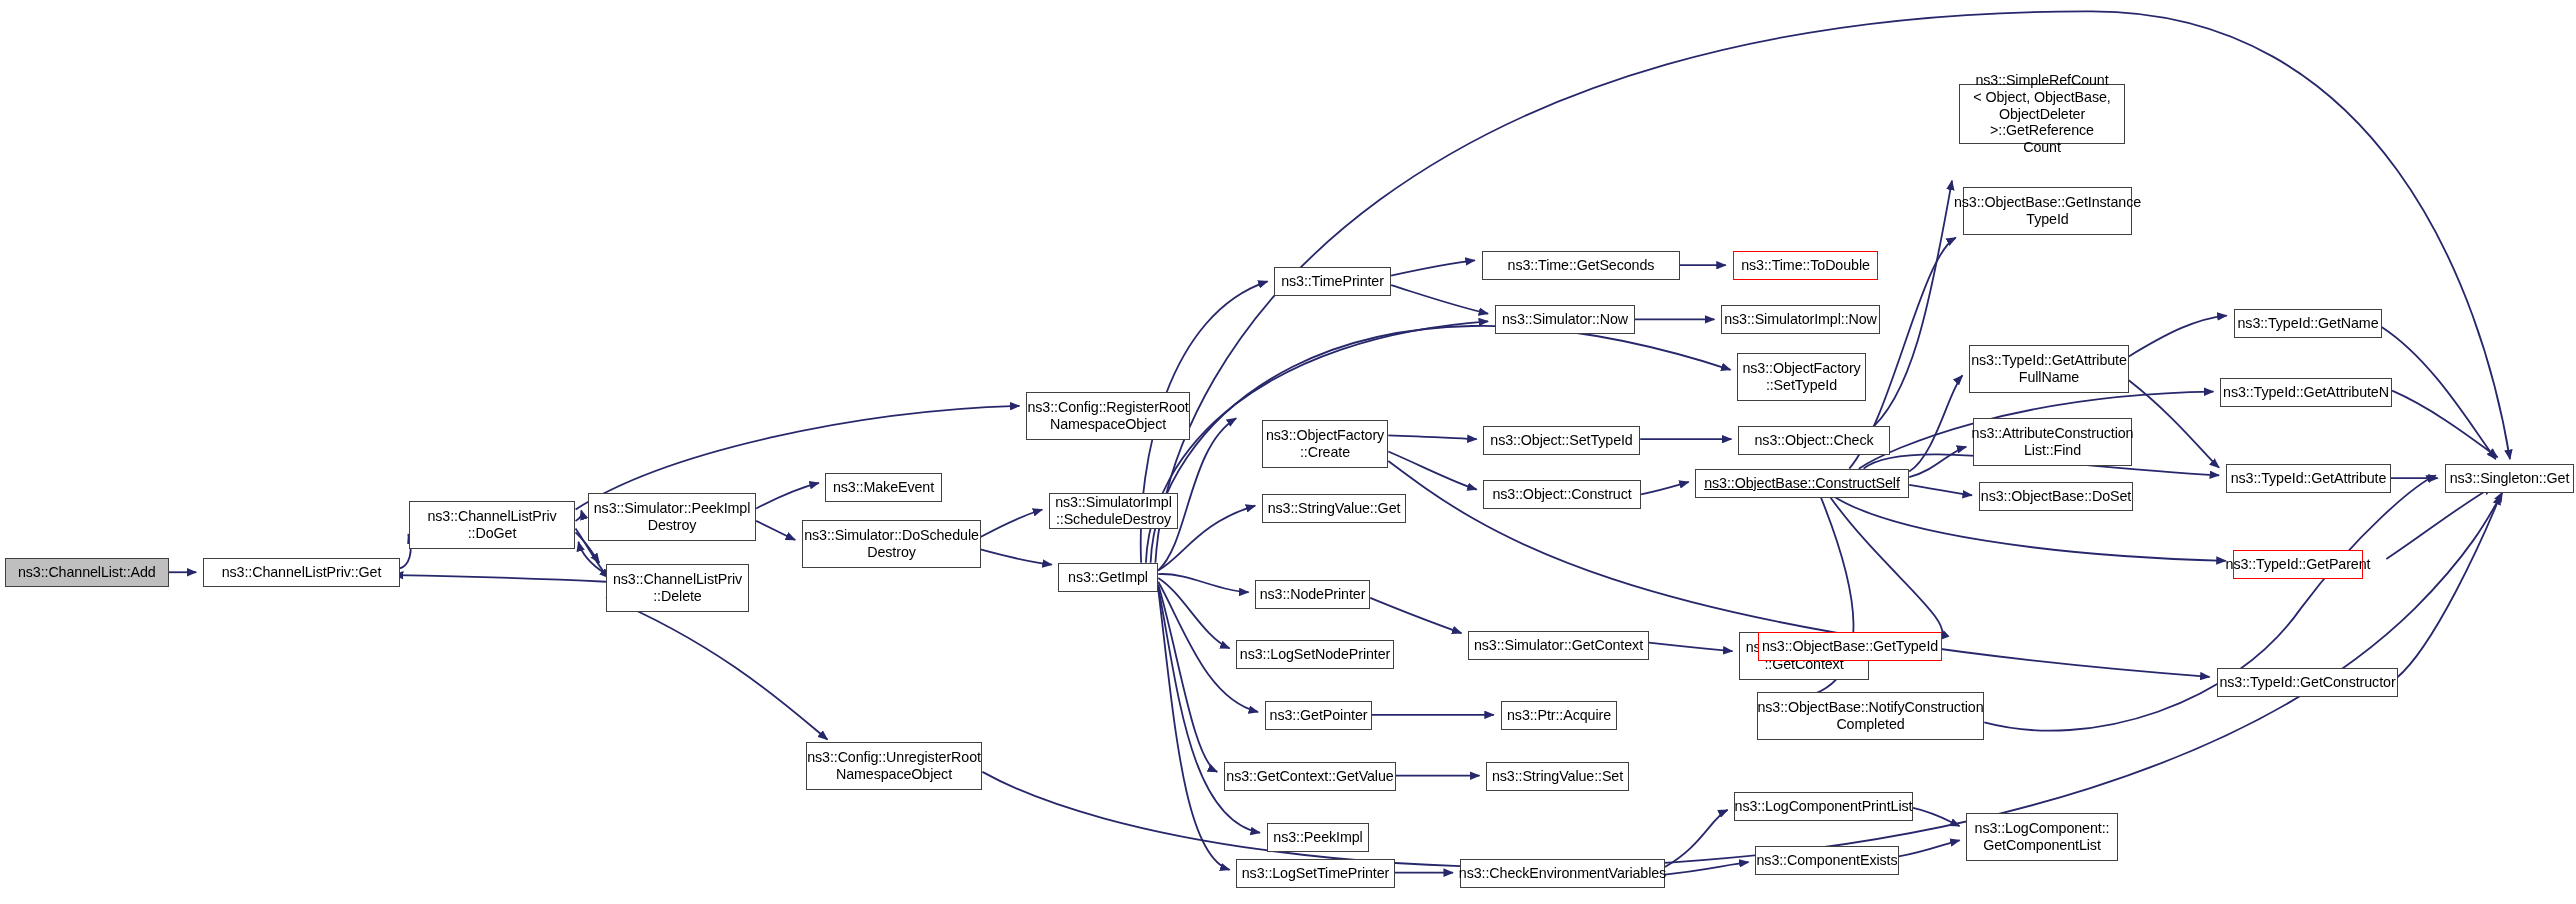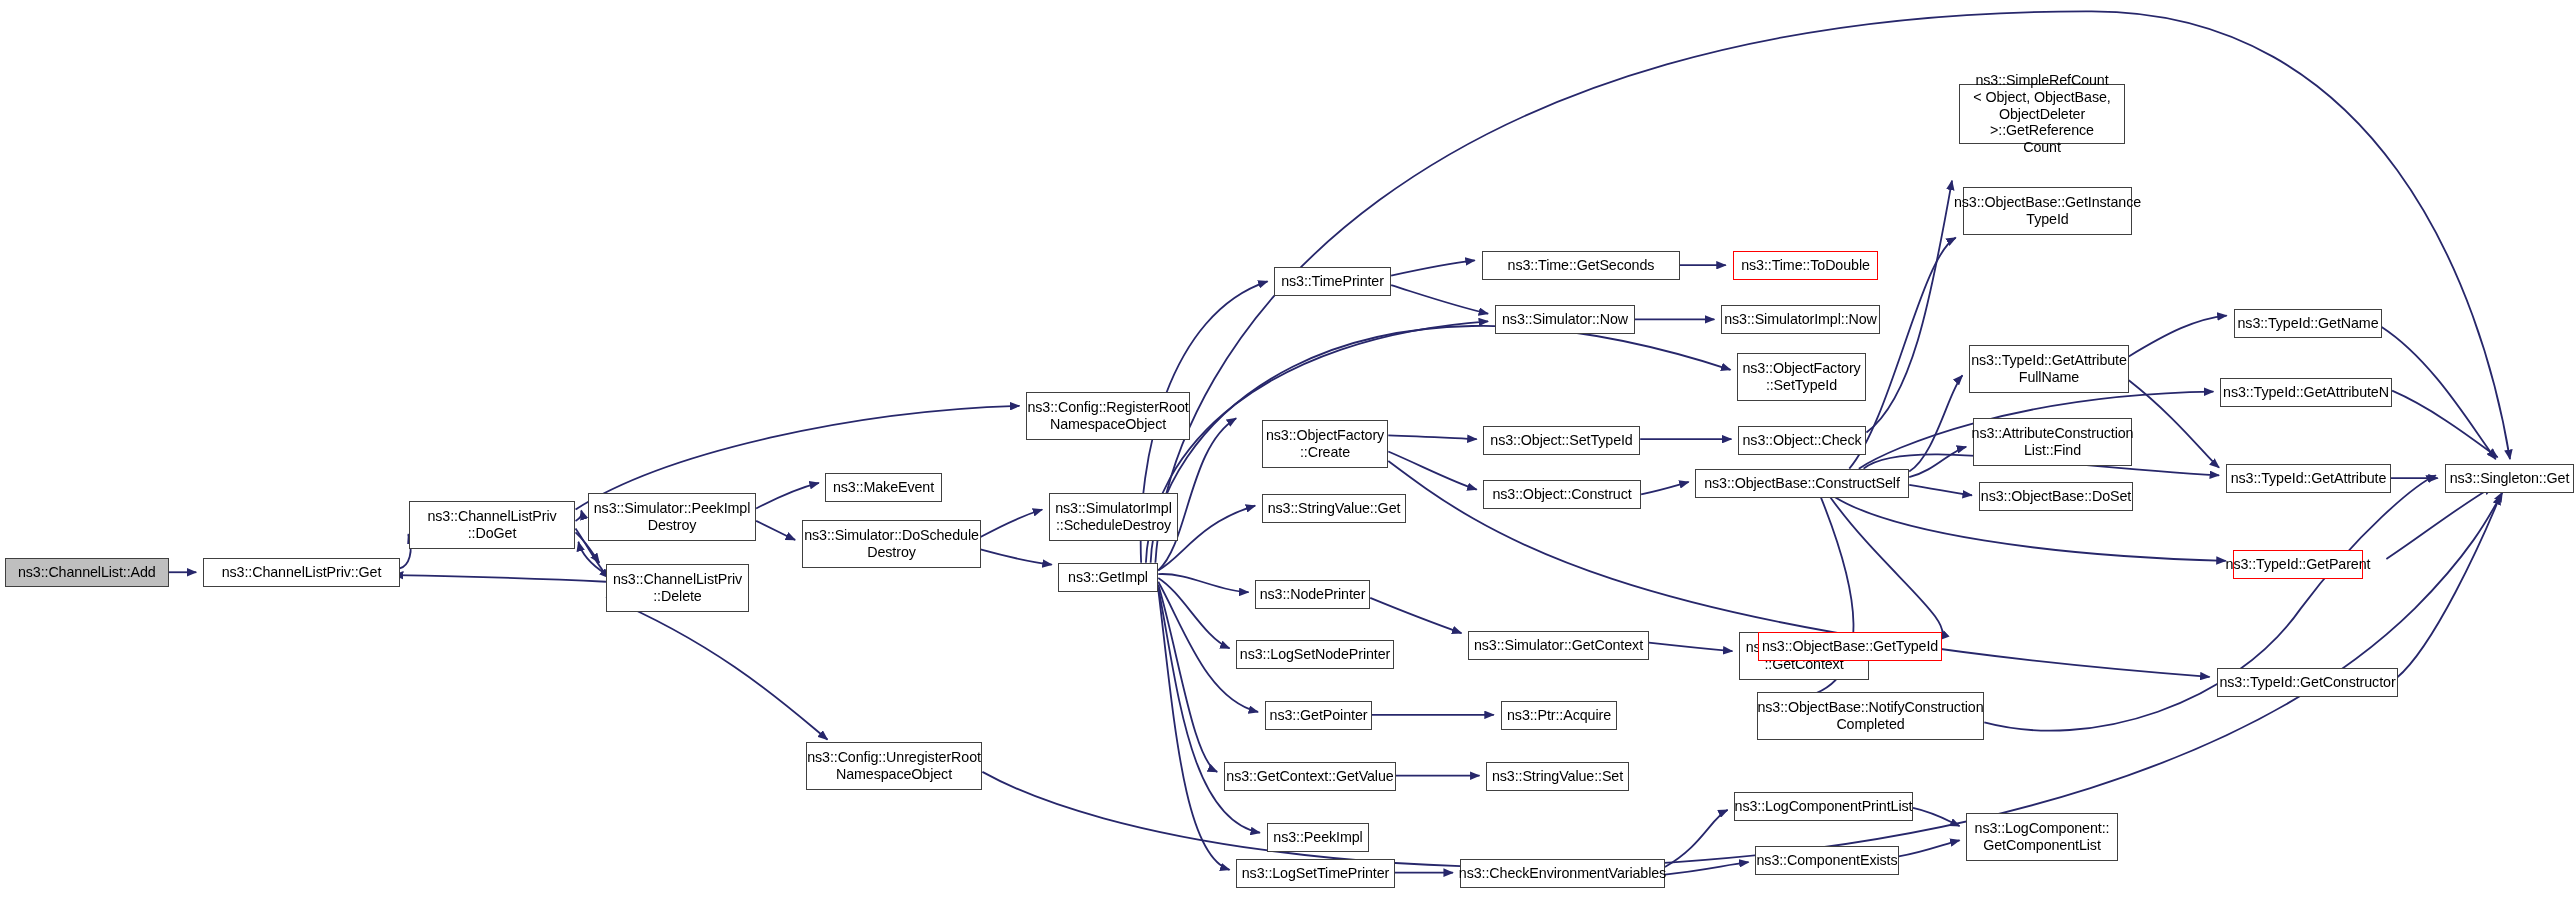--- a/index.html
+++ b/index.html
@@ -126,21 +126,21 @@
       <div class="node" style="left: 203px; top: 558px; width: 197px; height: 28.5px;">ns3::ChannelListPriv::Get</div>
       <div class="node" style="left: 409px; top: 501px; width: 166px; height: 48px;">ns3::ChannelListPriv
 ::DoGet</div>
       <div class="node" style="left: 606px; top: 564px; width: 143px; height: 48px;">ns3::ChannelListPriv
 ::Delete</div>
       <div class="node" style="left: 588px; top: 493px; width: 168px; height: 48px;">ns3::Simulator::PeekImpl
 Destroy</div>
       <div class="node" style="left: 825px; top: 473px; width: 117px; height: 28.5px;">ns3::MakeEvent</div>
       <div class="node" style="left: 802px; top: 520px; width: 179px; height: 48px;">ns3::Simulator::DoSchedule
 Destroy</div>
-      <div class="node" style="left: 1049px; top: 493px; width: 129px; height: 48px;">ns3::SimulatorImpl
+      <div class="node" style="left: 1049px; top: 493px; width: 129px; height: 36px;">ns3::SimulatorImpl
 ::ScheduleDestroy</div>
       <div class="node" style="left: 1058px; top: 563px; width: 100px; height: 28.5px;">ns3::GetImpl</div>
       <div class="node" style="left: 1026px; top: 392px; width: 164px; height: 48px;">ns3::Config::RegisterRoot
 NamespaceObject</div>
       <div class="node" style="left: 806px; top: 742px; width: 176px; height: 48px;">ns3::Config::UnregisterRoot
 NamespaceObject</div>
       <div class="node" style="left: 1274px; top: 267px; width: 117px; height: 28.5px;">ns3::TimePrinter</div>
       <div class="node" style="left: 1262px; top: 420px; width: 126px; height: 48px;">ns3::ObjectFactory
 ::Create</div>
       <div class="node" style="left: 1262px; top: 494px; width: 144px; height: 28.5px;">ns3::StringValue::Get</div>
@@ -155,22 +155,22 @@
       <div class="node" style="left: 1483px; top: 426px; width: 157px; height: 28.5px;">ns3::Object::SetTypeId</div>
       <div class="node" style="left: 1483px; top: 480px; width: 158px; height: 28.5px;">ns3::Object::Construct</div>
       <div class="node" style="left: 1468px; top: 631px; width: 181px; height: 28.5px;">ns3::Simulator::GetContext</div>
       <div class="node" style="left: 1501px; top: 701px; width: 116px; height: 28.5px;">ns3::Ptr::Acquire</div>
       <div class="node" style="left: 1486px; top: 762px; width: 143px; height: 28.5px;">ns3::StringValue::Set</div>
       <div class="node" style="left: 1460px; top: 859px; width: 205px; height: 28.5px;">ns3::CheckEnvironmentVariables</div>
       <div class="node red" style="left: 1733px; top: 251px; width: 145px; height: 28.5px;">ns3::Time::ToDouble</div>
       <div class="node" style="left: 1721px; top: 305px; width: 159px; height: 28.5px;">ns3::SimulatorImpl::Now</div>
       <div class="node" style="left: 1737px; top: 353px; width: 129px; height: 48px;">ns3::ObjectFactory
 ::SetTypeId</div>
-      <div class="node" style="left: 1738px; top: 426px; width: 128px; height: 28.5px;">ns3::Object::Check</div>
-      <div class="node" style="left: 1695px; top: 469px; width: 214px; height: 28.5px;">ns3::ObjectBase::ConstructSelf</div>
+      <div class="node" style="left: 1738px; top: 426px; width: 152px; height: 28.5px;">ns3::Object::Check</div>
+      <div class="node" style="left: 1695px; top: 469px; width: 214px; height: 28.5px; text-decoration: underline;">ns3::ObjectBase::ConstructSelf</div>
       <div class="node" style="left: 1739px; top: 632px; width: 130px; height: 48px;">ns3::SimulatorImpl
 ::GetContext</div>
       <div class="node red" style="left: 1758px; top: 632px; width: 184px; height: 28.5px;">ns3::ObjectBase::GetTypeId</div>
       <div class="node" style="left: 1757px; top: 692px; width: 227px; height: 48px;">ns3::ObjectBase::NotifyConstruction
 Completed</div>
       <div class="node" style="left: 1734px; top: 792px; width: 179px; height: 28.5px;">ns3::LogComponentPrintList</div>
       <div class="node" style="left: 1755px; top: 846px; width: 144px; height: 28.5px;">ns3::ComponentExists</div>
       <div class="node" style="left: 1959px; top: 84px; width: 166px; height: 60px;">ns3::SimpleRefCount
 &lt; Object, ObjectBase,
  ObjectDeleter &gt;::GetReference

